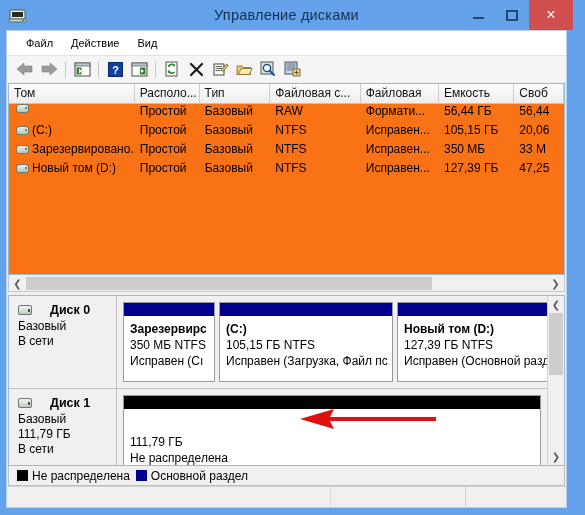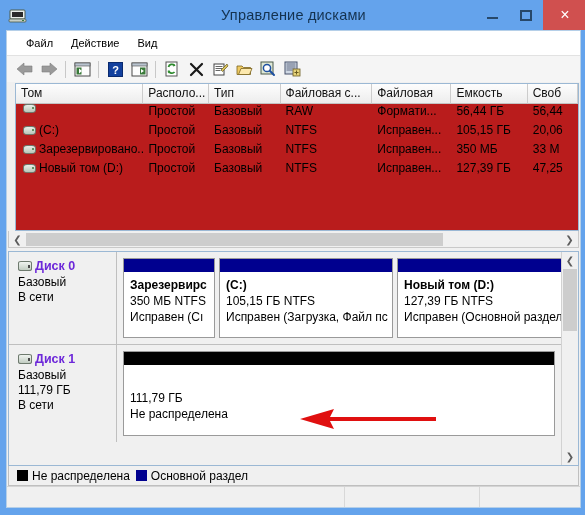--- a/index.html
+++ b/index.html
@@ -10,21 +10,21 @@
     background: #ffffff;
     font-family: "Liberation Sans", sans-serif;
   }
 
   
   #window {
     position: absolute;
     left: 0; top: 0;
     width: 585px; height: 515px;
     background: #64a3ec;
-    padding: 0 4px 7px 6px;
+    padding: 0 18px 7px 6px;
   }
 
   
   #titlebar {
     position: relative;
     height: 30px;
     width: 100%;
     background: #64a3ec;
     display: flex;
     align-items: center;
@@ -104,24 +104,24 @@
   }
   .tb-sep {
     width: 1px; height: 17px;
     background: #c8c8c8;
     margin: 0 4px;
   }
 
   
   #volume-pane {
     flex: 0 0 auto;
-    background: #b91c1c;
+    background: #f97316;
     border: 1px solid #9bb8d4;
-    margin: 1px 1px 0 8px;
-    height: 148px;
+    margin: 1px 1px 0 1px;
+    height: 192px;
     display: flex;
     flex-direction: column;
     overflow: hidden;
   }
   #vol-header {
     display: flex;
     height: 20px;
     background: #f7f7f7;
     flex: 0 0 auto;
   }
@@ -225,22 +225,22 @@
   }
   .disk-row:last-child { border-bottom: none; }
   .disk-info {
     width: 108px;
     flex: 0 0 auto;
     padding: 7px 0 0 9px;
     border-right: 1px solid #bfbfbf;
     background: #f0f0f0;
   }
   .disk-title {
-    display: flex; align-items: center; gap: 3px;
-    font-size: 12.5px; font-weight: bold; color: #6d28d9;
+    display: flex; align-items: center; gap: 18px;
+    font-size: 12.5px; font-weight: bold; color: #000000;
     margin-bottom: 2px;
   }
   .disk-hd-ico {
     width: 14px; height: 10px;
     background: linear-gradient(#f0f4f0, #c2cdc2);
     border: 1px solid #6e7a6e;
     border-radius: 3px/2px;
     position: relative;
     flex: 0 0 auto;
   }

